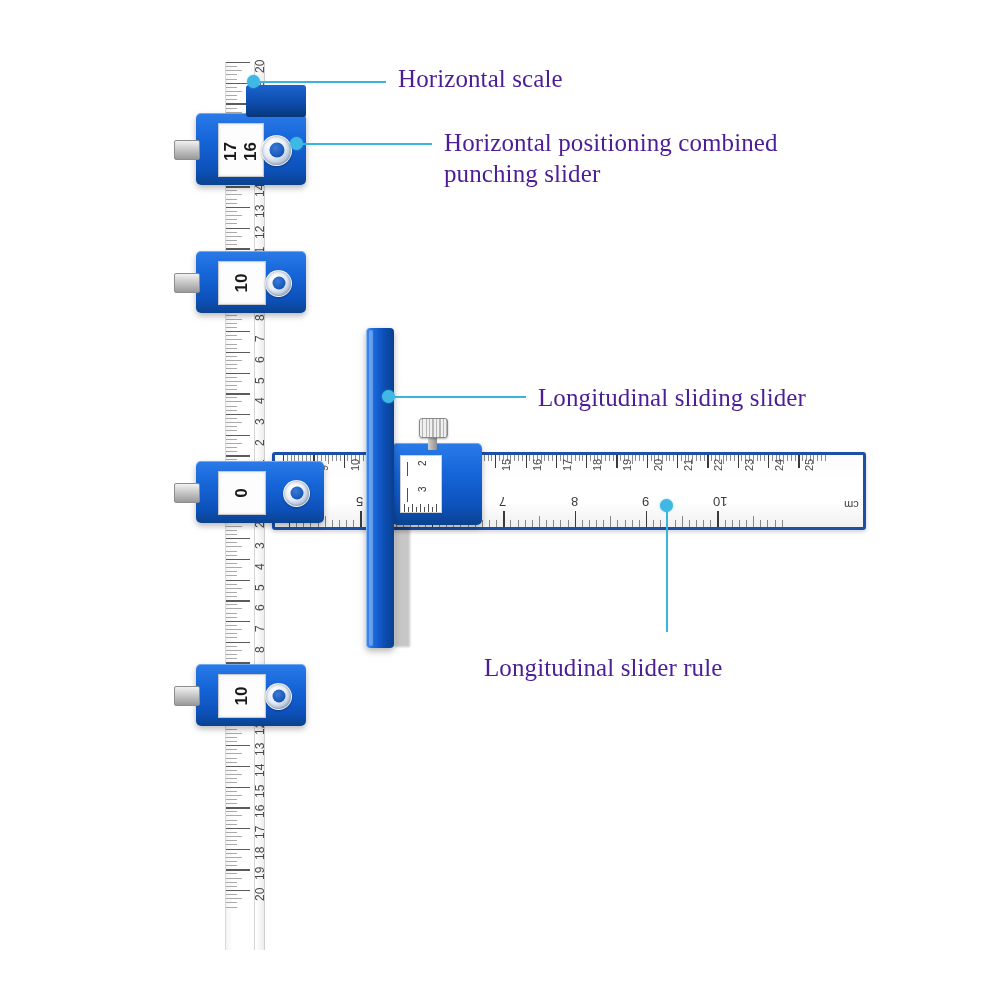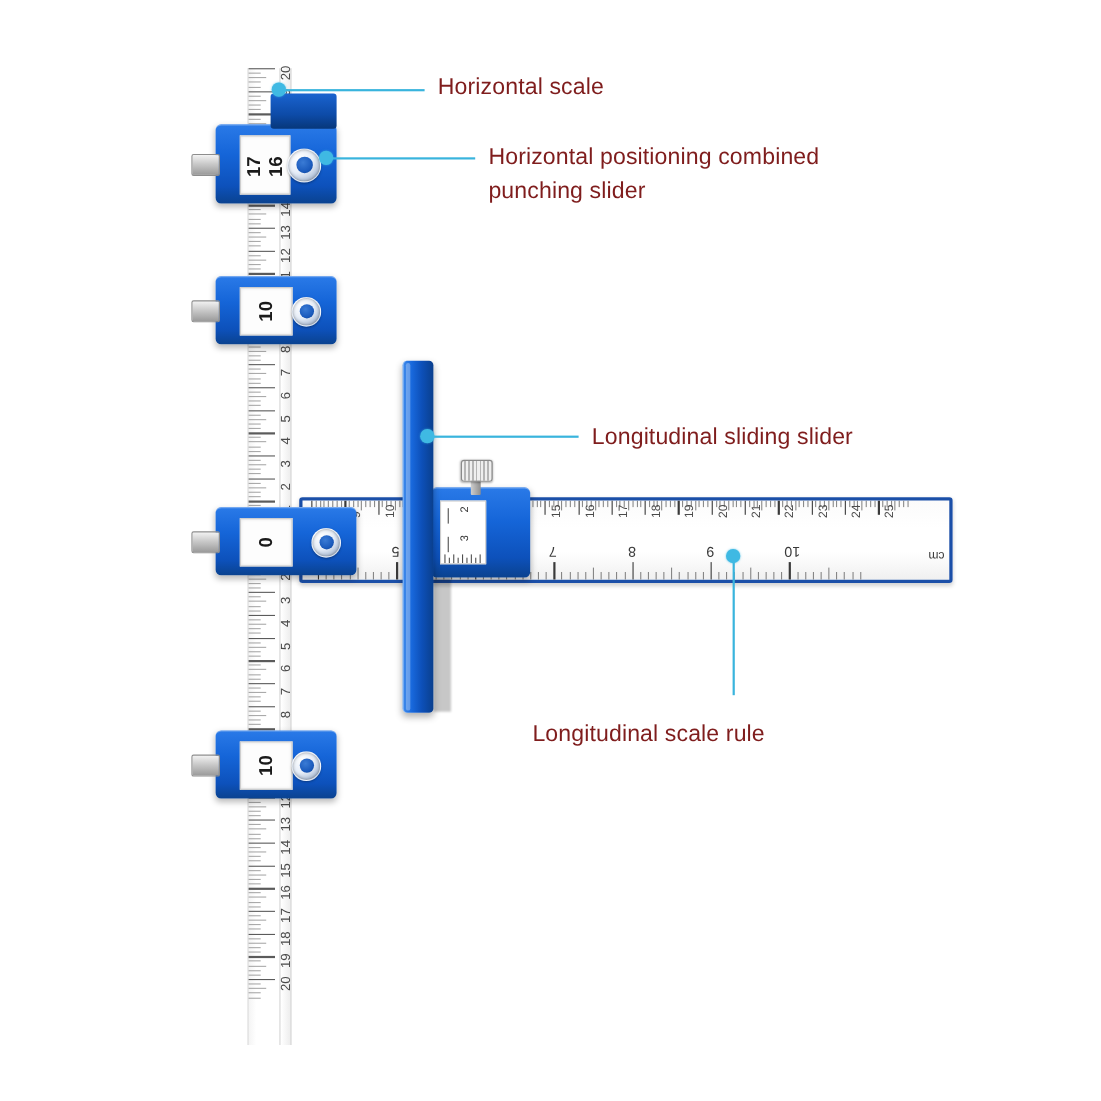--- a/index.html
+++ b/index.html
@@ -9,27 +9,27 @@
     background:#ffffff;
     font-family:"Liberation Sans", sans-serif;
     overflow:hidden;
     position:relative;
   }
   #stage{position:absolute;inset:0;width:1001px;height:1001px;}
 
   
   .callout{
     position:absolute;
-    color:#7f1d1d;
-    font-size:21px;
+    color:#4c1d95;
+    font-size:25px;
     line-height:31px;
     font-weight:400;
     letter-spacing:.1px;
     white-space:pre-line;
-    font-family:Liberation Sans, sans-serif;
+    font-family:Liberation Serif, serif;
   }
   .leader{
     position:absolute;
     height:2px;
     background:#39b4dd;
   }
   .leader-v{
     position:absolute;
     width:2px;
     background:#39b4dd;
@@ -727,18 +727,18 @@
       <div class="callout" style="left: 398px; top: 63px;">Horizontal scale</div>
       <div class="leader" style="left: 253px; top: 81px; width: 133px;"></div>
       <div class="dot" style="left: 247px; top: 75px;"></div>
       <div class="callout" style="left: 444px; top: 127px;">Horizontal positioning combined
 punching slider</div>
       <div class="leader" style="left: 296px; top: 143px; width: 136px;"></div>
       <div class="dot" style="left: 290px; top: 137px;"></div>
       <div class="callout" style="left: 538px; top: 382px;">Longitudinal sliding slider</div>
       <div class="leader" style="left: 388px; top: 396px; width: 138px;"></div>
       <div class="dot" style="left: 382px; top: 390px;"></div>
-      <div class="callout" style="left: 484px; top: 652px;">Longitudinal scale rule</div>
+      <div class="callout" style="left: 484px; top: 652px;">Longitudinal slider rule</div>
       <div class="leader-v" style="left: 666px; top: 505px; height: 127px;"></div>
       <div class="dot" style="left: 660px; top: 499px;"></div>
     </div>
 
 </div>
 
 </body></html>

